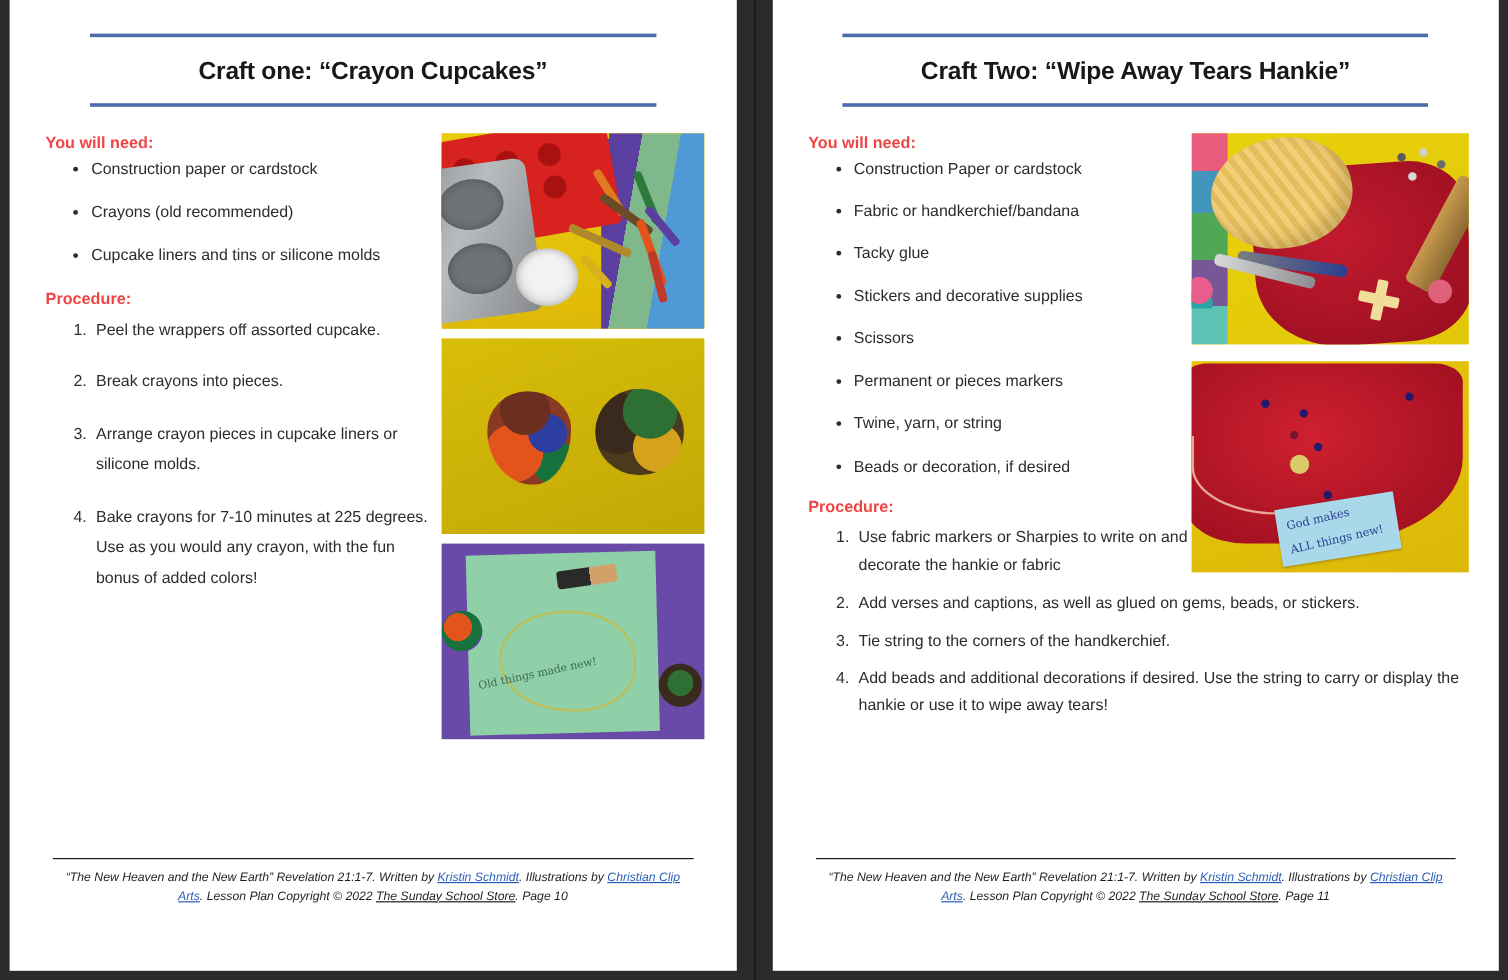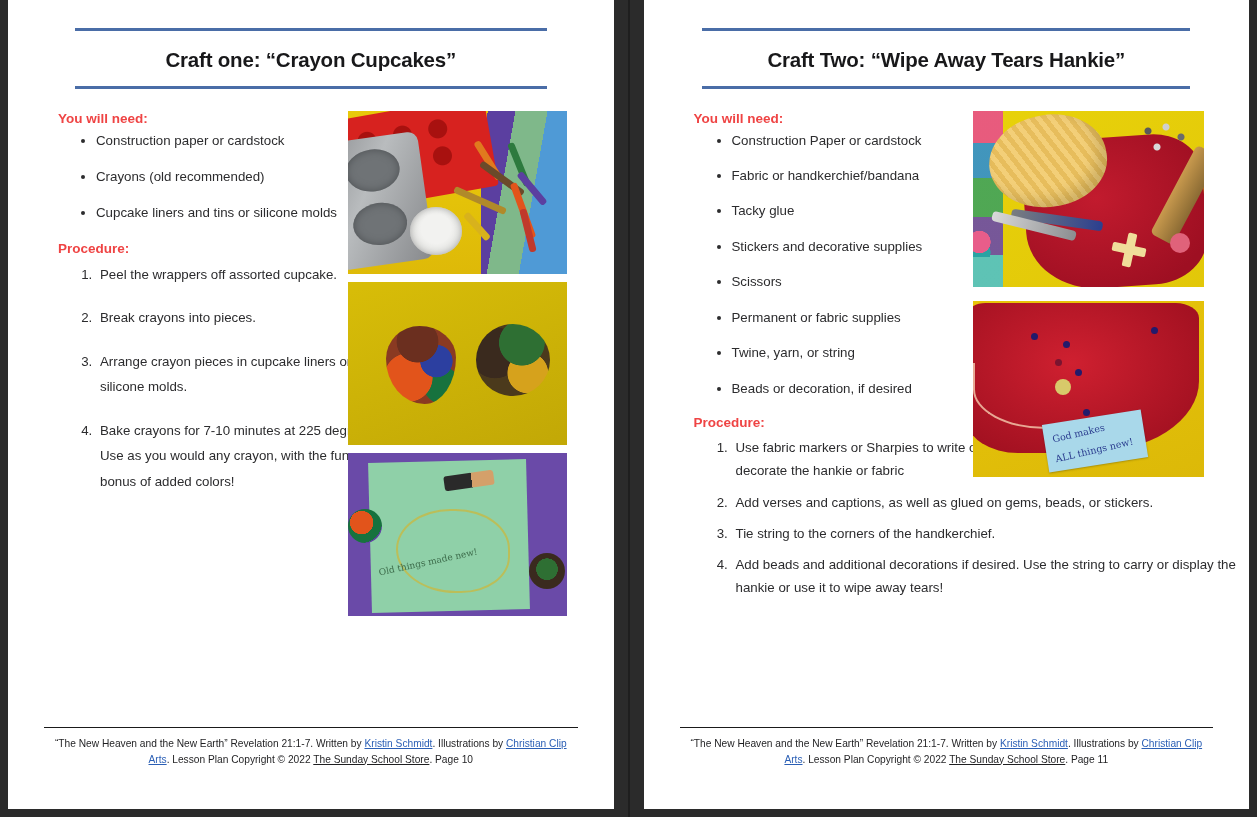--- a/index.html
+++ b/index.html
@@ -28,21 +28,21 @@
     height: 809px;
     background: #ffffff;
     box-sizing: border-box;
     overflow: hidden;
   }
   .page-left { margin-left: 8px; }
   .page-right { margin-right: 8px; margin-left: 30px; }
   .page-inner {
     position: absolute;
     left: 0; top: 0; right: 0; bottom: 0;
-    padding: 0 48px;
+    padding: 0 28px;
     box-sizing: border-box;
   }
 
   
   .title-block {
     padding-top: 28px;
   }
   .rule-blue {
     height: 3px;
     background: #4a6da7;
@@ -300,21 +300,22 @@
     display:block; font-family:"DejaVu Serif", serif;
     font-size:9.5px; color:#2b3d8f; padding:7px 0 0 8px;
     transform: rotate(-4deg); line-height:1.35; white-space:nowrap;
   }
 
   
   .footer {
     position: absolute;
     left: 36px;
     right: 36px;
-    bottom: 42px;
+    bottom: 54px;
+    font-style: italic;
   }
   .footer-rule {
     height: 1px;
     background: #1a1a1a;
     margin-bottom: 8px;
   }
   .footer-text {
     text-align: center;
     font-size: 10.2px;
     color: #1f1f21;
@@ -465,21 +466,21 @@
         <div class="text-col">
 
           <div class="section-label">You will need:</div>
 
           <ul class="materials compact">
             <li>Construction Paper or cardstock</li>
             <li>Fabric or handkerchief/bandana</li>
             <li>Tacky glue</li>
             <li>Stickers and decorative supplies</li>
             <li>Scissors</li>
-            <li>Permanent or fabric supplies</li>
+            <li>Permanent or pieces markers</li>
             <li>Twine, yarn, or string</li>
             <li>Beads or decoration, if desired</li>
           </ul>
 
           <div class="section-label procedure-label">Procedure:</div>
 
           <ol class="procedure tight" style="width:545px;">
             <li style="width:300px;">Use fabric markers or Sharpies to write on and decorate the hankie or fabric</li>
             <li>Add verses and captions, as well as glued on gems, beads, or stickers.</li>
             <li>Tie string to the corners of the handkerchief.</li>

